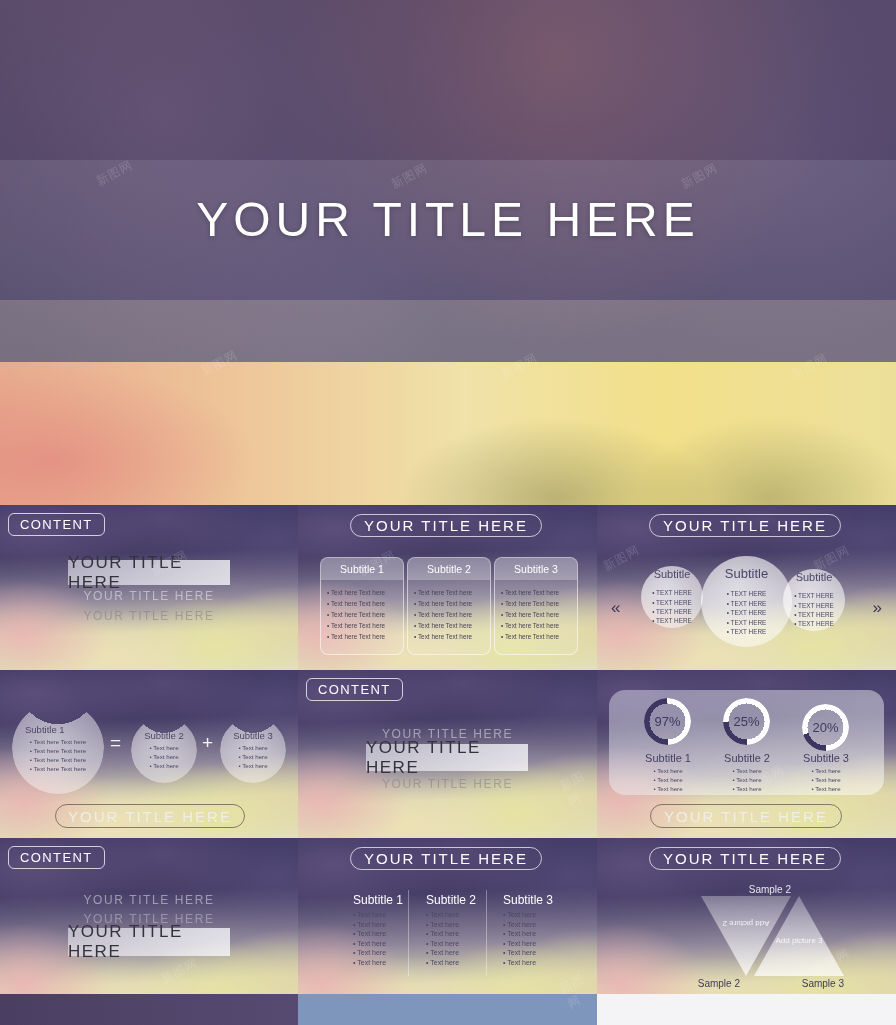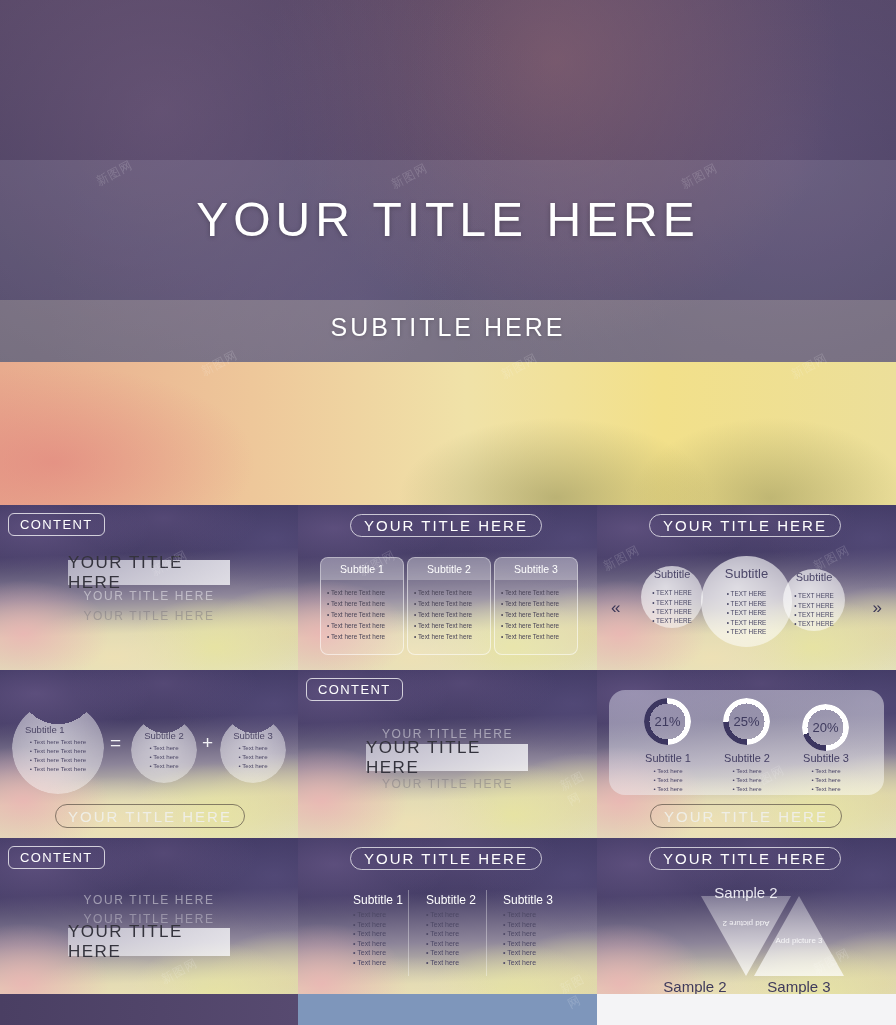--- a/index.html
+++ b/index.html
@@ -176,36 +176,35 @@
     position: absolute; inset: 0;
     background: linear-gradient(180deg, rgba(255,255,255,.30), rgba(255,255,255,.72));
   }
   .tri.up .shape { clip-path: polygon(50% 0, 100% 100%, 0 100%); }
   .tri.down .shape { clip-path: polygon(0 0, 100% 0, 50% 100%); }
   .tri .cap {
     position: absolute; width: 100%; text-align: center;
     color: rgba(255,255,255,.85); font-size: 8px; line-height: 10px;
   }
   .tri.down .cap { transform: rotate(180deg); }
-  .samp { position: absolute; text-align: center; color: #3f3a5c; font-size: 15px; width: 90px; }
+  .samp { position: absolute; text-align: right; color: #3f3a5c; font-size: 10px; width: 90px; }
   .samp.light { color: #e8e6ef; }
 
   
   .strip { position: absolute; left: 0; bottom: 0; width: 100%; height: 31px; }
 </style>
 </head>
 <body>
 
 <div id="hero">
   <div class="bokeh-dark"></div>
   <div class="warm"></div>
   <div class="band-title"></div>
   <div class="band-sub"></div>
   <div class="hero-title">YOUR TITLE HERE</div>
-  <div class="hero-sub">SUBTITLE HERE</div>
   <div class="wm" style="left:95px;  top:165px;">新图网</div>
   <div class="wm" style="left:390px; top:168px;">新图网</div>
   <div class="wm" style="left:680px; top:168px;">新图网</div>
   <div class="wm" style="left:200px; top:355px;">新图网</div>
   <div class="wm" style="left:500px; top:358px;">新图网</div>
   <div class="wm" style="left:790px; top:358px;">新图网</div>
 </div>
 
 <div id="grid">
 
@@ -336,21 +335,21 @@
     <div class="ghost-title d" style="top:107px;">YOUR TITLE HERE</div>
     <div class="wm" style="left:265px; top:100px;">新图网</div>
   </div>
 
   <div class="slide">
     <div class="bokeh-slide"></div>
     <div class="panel6"></div>
 
     <div class="donut" style="left:47px; top:28px;">
       <div class="ring" id="ring0" style="background: conic-gradient(from 180deg, rgb(60, 54, 96) 0deg, rgb(60, 54, 96) 180deg, rgb(255, 255, 255) 180deg, rgb(255, 255, 255) 360deg); mask: radial-gradient(circle, transparent 0px, transparent 18px, rgb(0, 0, 0) 18px);"></div>
-      <div class="val">21%</div>
+      <div class="val">97%</div>
     </div>
     <div class="d-sub" style="left:31px; top:82px;">Subtitle 1</div>
     <ul class="d-list" style="left:31px; top:96px;">
       <li>Text here</li>
       <li>Text here</li>
       <li>Text here</li>
     </ul>
 
     <div class="donut" style="left:126px; top:28px;">
       <div class="ring" id="ring1" style="background: conic-gradient(from 180deg, rgb(60, 54, 96) 0deg, rgb(60, 54, 96) 90deg, rgb(255, 255, 255) 90deg, rgb(255, 255, 255) 360deg); mask: radial-gradient(circle, transparent 0px, transparent 18px, rgb(0, 0, 0) 18px);"></div>

